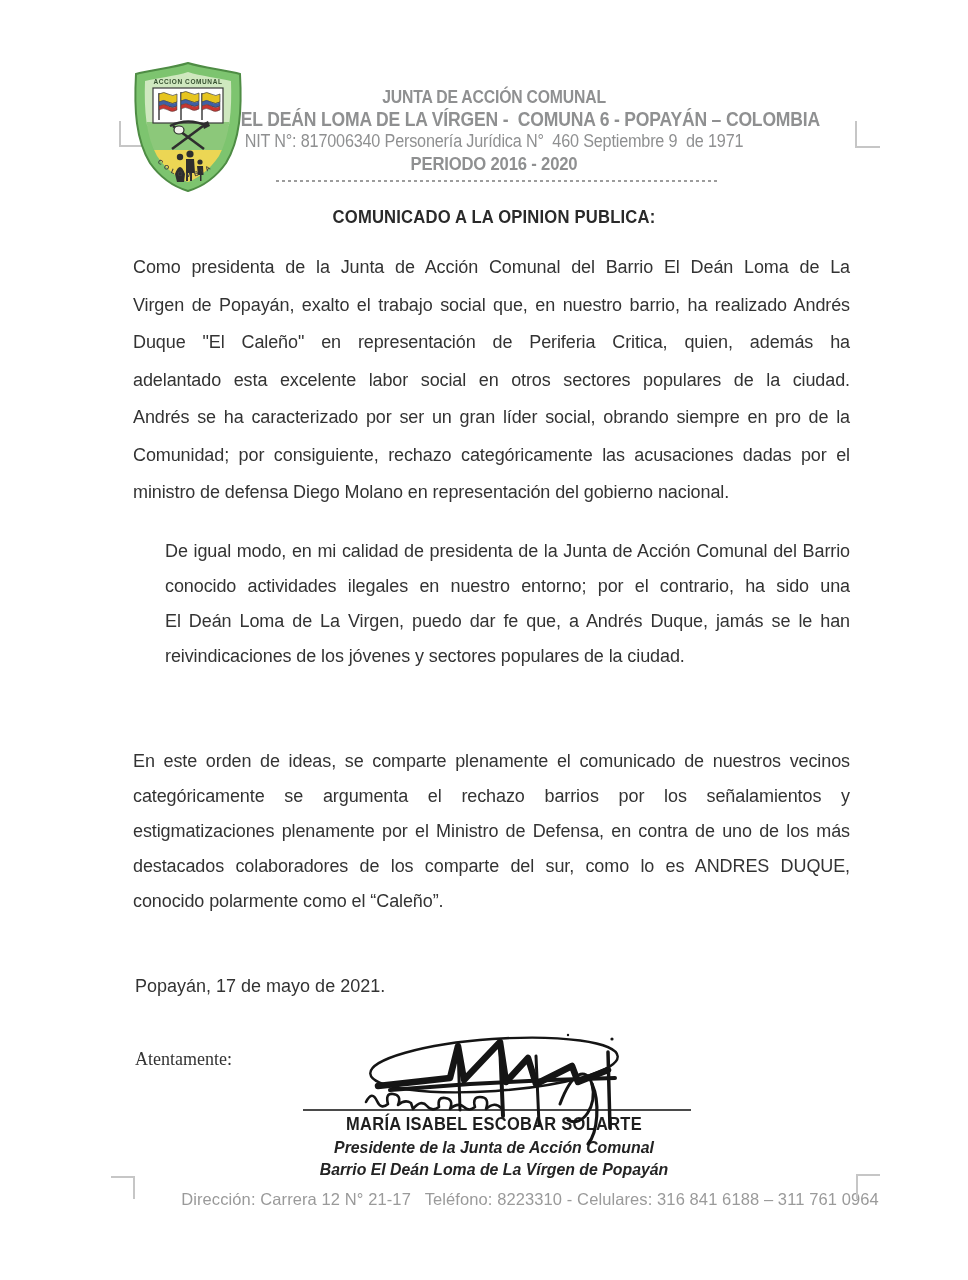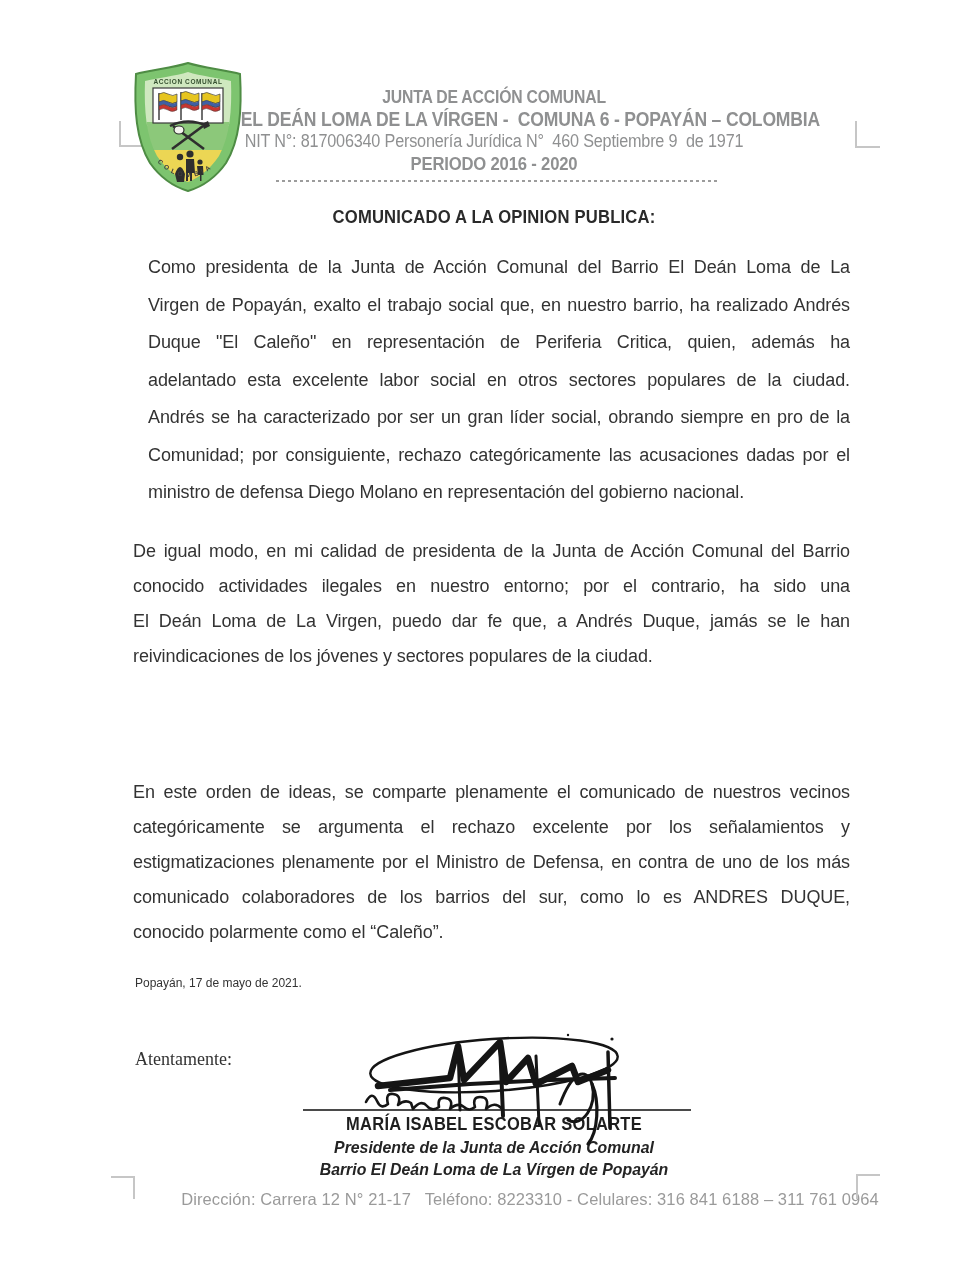--- a/index.html
+++ b/index.html
@@ -27,26 +27,26 @@
     position:absolute; left:276px; top:180px; width:442px; height:2px; z-index:2;
     background:repeating-linear-gradient(90deg,#9c9c9c 0 3px,transparent 3px 6px);
   }
   
   .doc-title {
     position:absolute; left:20px; top:207px; width:948px; text-align:center;
     font-size:17.5px; font-weight:bold; color:#2a2a2a; letter-spacing:0.2px;
     transform:scaleX(0.95); transform-origin:50% 50%;
   }
   .body-col { position:absolute; left:133px; width:717px; color:#333333; font-size:18px; letter-spacing:-0.1px; }
-  .p1 { top:249px; } .p1 .bline { line-height:37.5px;margin-left:15px; }
-  .p2 { top:534px; } .p2 .bline { line-height:35px; }
-  .p3 { top:744px;margin-top:31px; } .p3 .bline { line-height:35px; }
+  .p1 { top:249px; } .p1 .bline { line-height:37.5px; }
+  .p2 { top:534px; } .p2 .bline { line-height:35px;margin-left:32px; }
+  .p3 { top:744px; } .p3 .bline { line-height:35px; }
   .bline { text-align:justify; text-align-last:justify; }
   .bline.last { text-align-last:left; }
-  .date-line { position:absolute; left:135px; top:976px; font-size:12px; color:#333333; }
+  .date-line { position:absolute; left:135px; top:976px; font-size:18px; color:#333333; }
   .closing-line { position:absolute; left:135px; top:1049px; font-size:18px; color:#333333;font-family:Liberation Serif, serif; }
   
   .sig-rule { position:absolute; left:303px; top:1109px; width:388px; border-top:2px solid #4a4a4a; z-index:4; }
   .sig-svg { position:absolute; left:310px; top:1032px; width:380px; height:120px; z-index:5; }
   .sig-block { position:absolute; left:20px; top:1112px; width:948px; text-align:center; z-index:3; }
   .sig-name { font-size:17.5px; font-weight:bold; color:#1e1e1e; letter-spacing:0.3px; transform:scaleX(0.94); transform-origin:50% 50%; line-height:24px; }
   .sig-role { font-size:16.5px; font-weight:bold; font-style:italic; color:#242424; line-height:22px; transform:scaleX(0.96); transform-origin:50% 50%; }
   
   .footer-line {
     position:absolute; left:90px; top:1190px; width:880px; text-align:center;
@@ -143,23 +143,23 @@
 
   <div class="body-col p2">
     <div class="bline">De igual modo, en mi calidad de presidenta de la Junta de Acción Comunal del Barrio</div>
     <div class="bline">conocido actividades ilegales en nuestro entorno; por el contrario, ha sido una</div>
     <div class="bline">El Deán Loma de La Virgen, puedo dar fe que, a Andrés Duque, jamás se le han</div>
     <div class="bline last">reivindicaciones de los jóvenes y sectores populares de la ciudad.</div>
   </div>
 
   <div class="body-col p3">
     <div class="bline">En este orden de ideas, se comparte plenamente el comunicado de nuestros vecinos</div>
-    <div class="bline">categóricamente se argumenta el rechazo excelente por los señalamientos y</div>
+    <div class="bline">categóricamente se argumenta el rechazo barrios por los señalamientos y</div>
     <div class="bline">estigmatizaciones plenamente por el Ministro de Defensa, en contra de uno de los más</div>
-    <div class="bline">comunicado colaboradores de los barrios del sur, como lo es ANDRES DUQUE,</div>
+    <div class="bline">destacados colaboradores de los comparte del sur, como lo es ANDRES DUQUE,</div>
     <div class="bline last">conocido polarmente como el “Caleño”.</div>
   </div>
 
   <div class="date-line">Popayán, 17 de mayo de 2021.</div>
   <div class="closing-line">Atentamente:</div>
 
   <svg class="sig-svg" viewBox="0 0 380 120">
     <g fill="none" stroke="#151515" stroke-linecap="round" stroke-linejoin="round">
       <ellipse cx="184" cy="33" rx="124" ry="26" stroke-width="2.4" transform="rotate(-4 184 33)"></ellipse>
       <path d="M68,54 L140,46 L148,14 L154,48 L190,10 L196,50 L218,26 L226,52 L262,34 L268,50 L298,38" stroke-width="6.5"></path>

